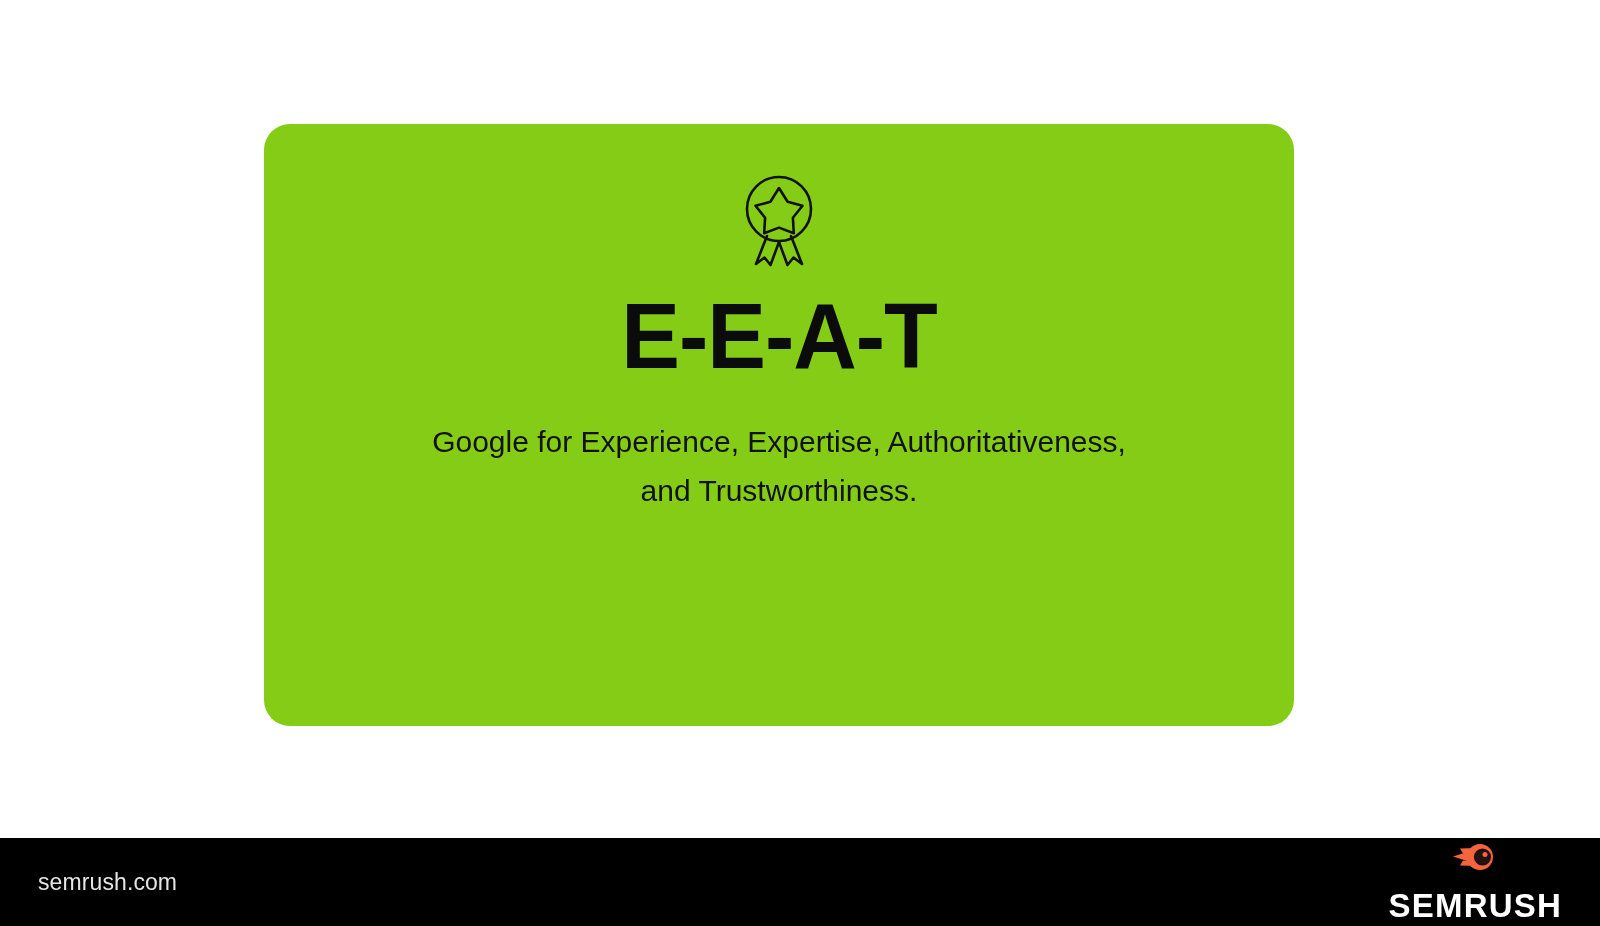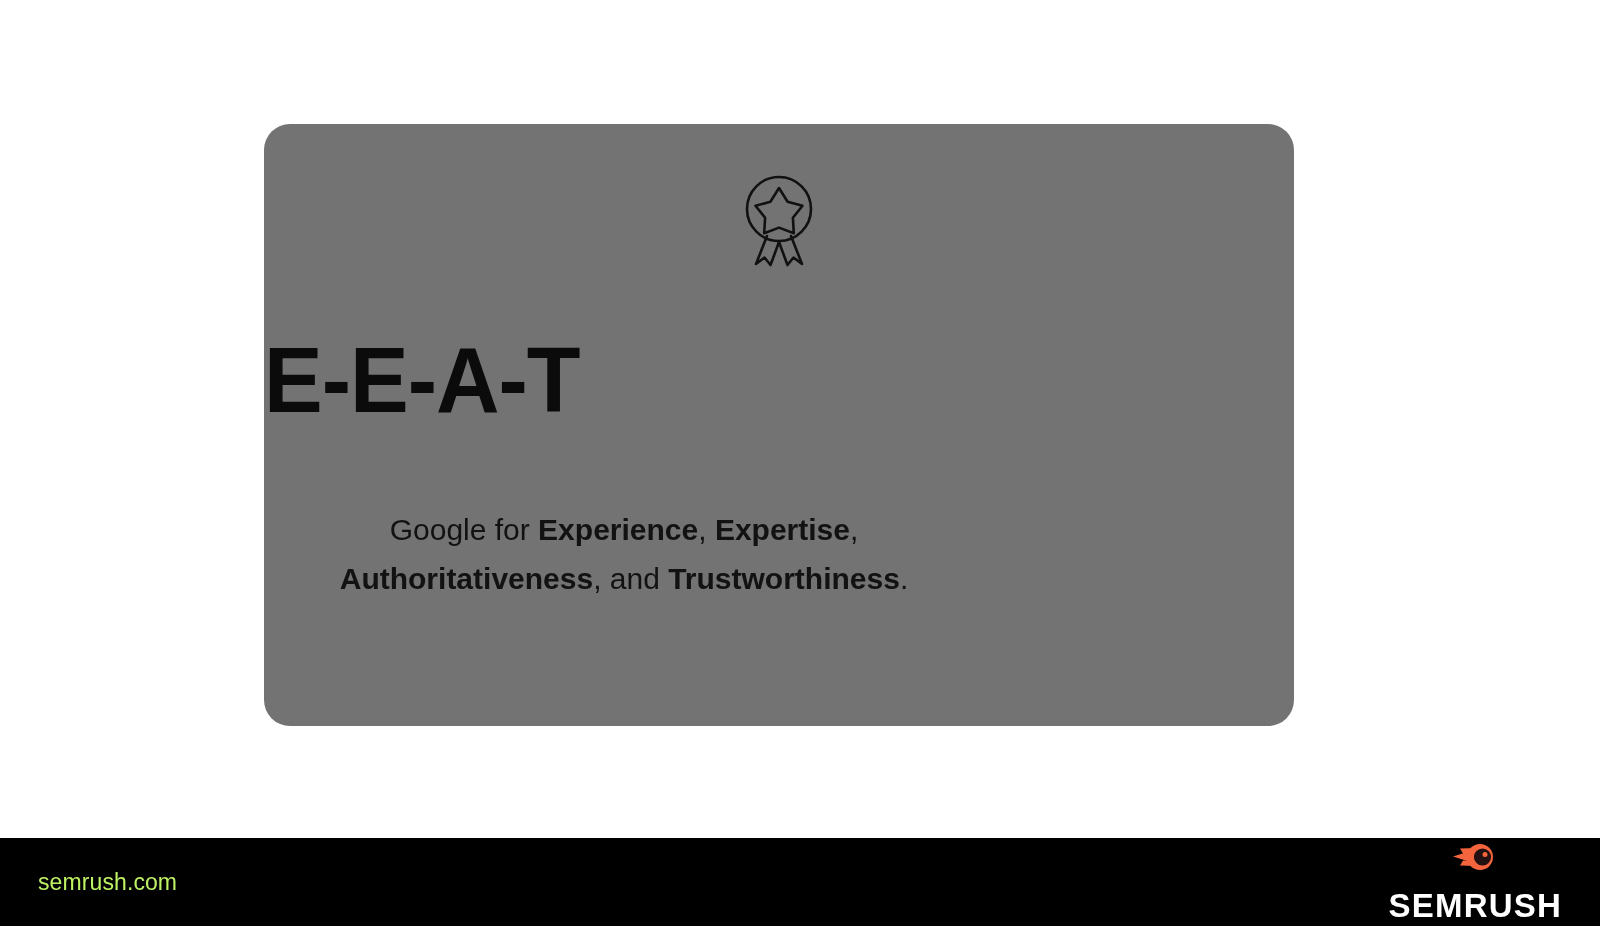--- a/index.html
+++ b/index.html
@@ -25,28 +25,27 @@
     background: #ffffff;
   }
 
   
   .card {
     position: absolute;
     left: 264px;
     top: 124px;
     width: 1030px;
     height: 602px;
-    background: #737373;
+    background: #84cc16;
     border-radius: 26px;
     box-sizing: border-box;
     display: flex;
     flex-direction: column;
-    align-items: flex-start;
+    align-items: center;
     padding-top: 44px;
-    gap: 44px;
   }
 
   
   .award-icon {
     width: 86px;
     height: 100px;
     display: block;
     margin: 0 auto 22px auto;
   }
   .award-icon svg { display: block; }
@@ -69,21 +68,21 @@
   .stands-for {
     margin-top: 40px;
     font-size: 30px;
     line-height: 1.62;
     color: #121212;
     text-align: center;
     max-width: 720px;
     font-weight: 400;
   }
   .stands-for b {
-    font-weight: 700;
+    font-weight: 400;
   }
 
   .explainer {
     margin-top: 26px;
     font-size: 30px;
     line-height: 1.62;
     color: #121212;
     text-align: center;
     max-width: 760px;
     font-weight: 400;
@@ -97,21 +96,21 @@
     width: 1600px;
     height: 88px;
     background: #000000;
     display: flex;
     align-items: center;
     justify-content: space-between;
     padding: 0 38px;
     box-sizing: border-box;
   }
   .footer-url {
-    color: #bef264;
+    color: #e5e5e5;
     font-size: 23px;
     font-weight: 400;
     letter-spacing: 0.1px;
   }
   .brand {
     display: flex;
     align-items: center;
     gap: 13px;
     flex-direction: column;
   }

